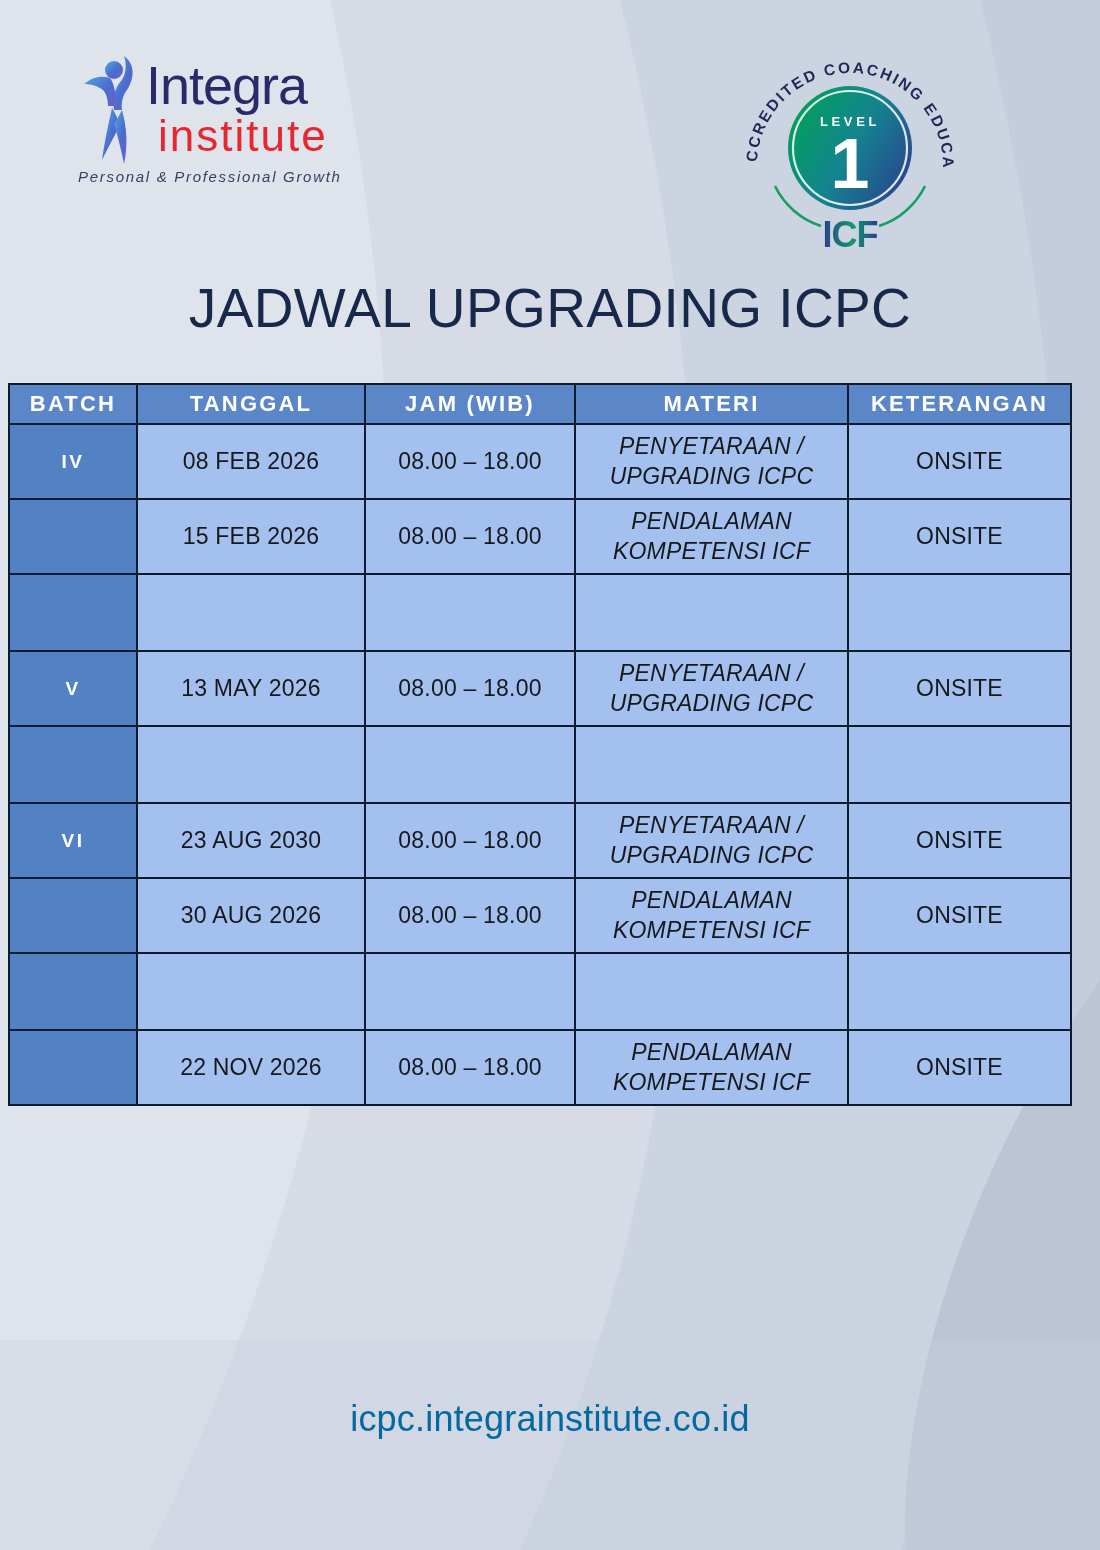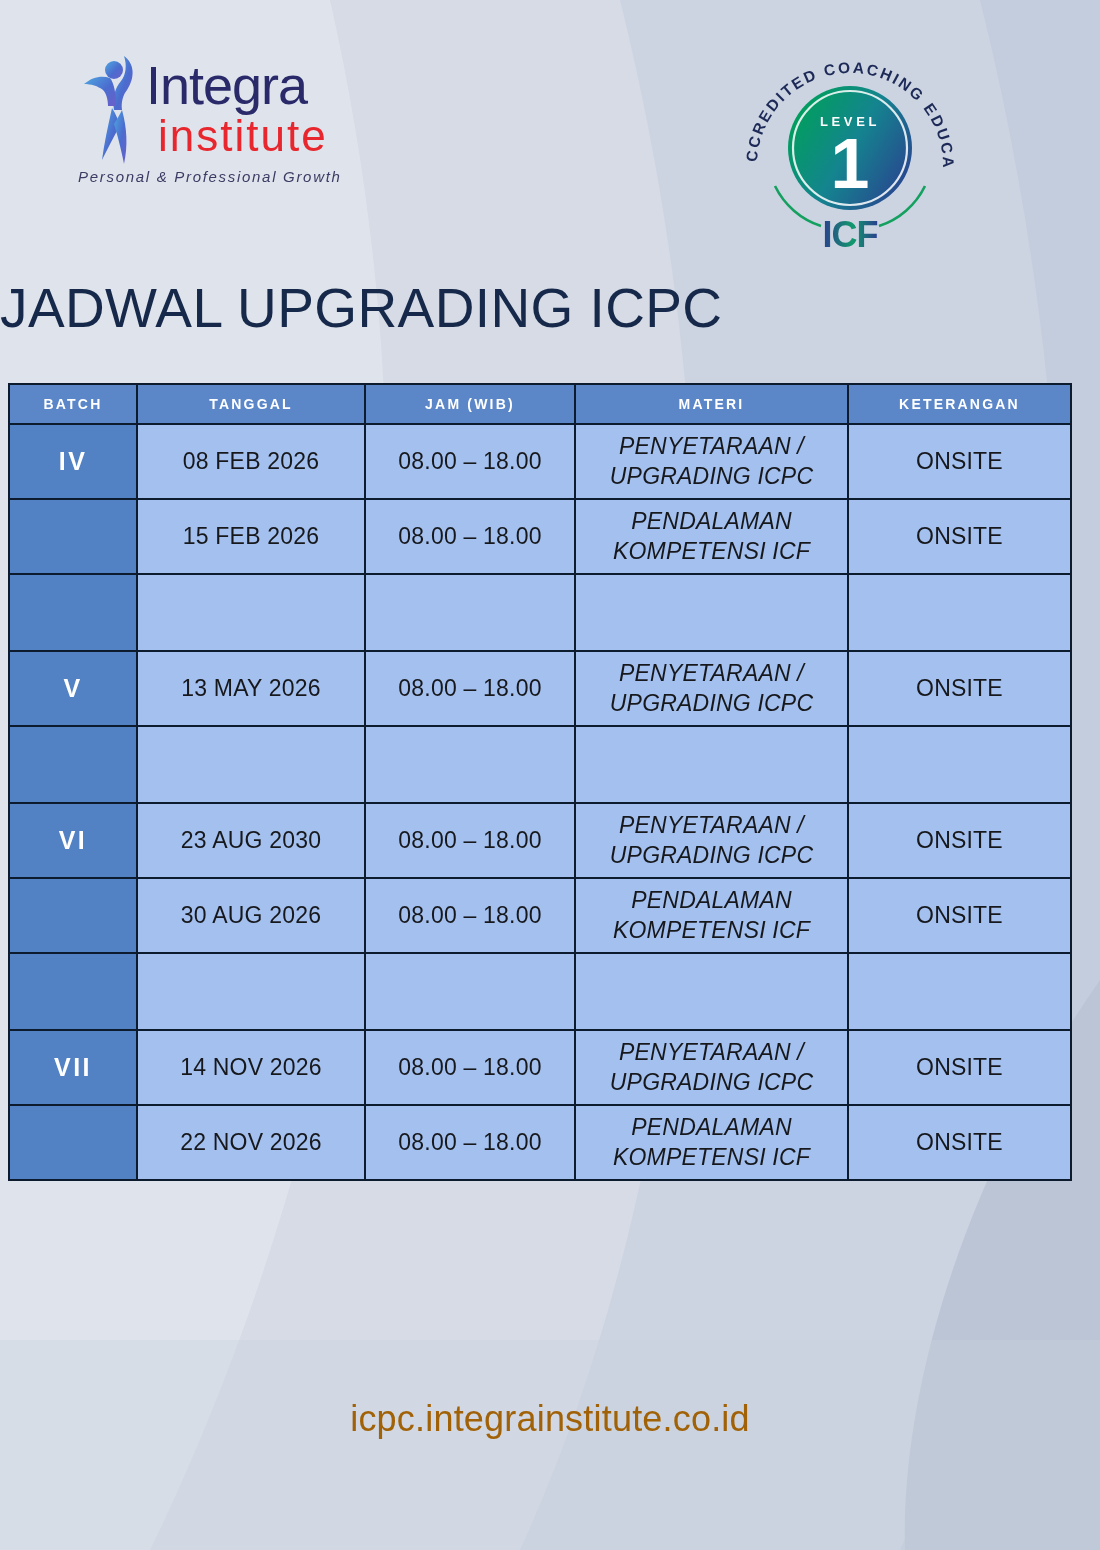--- a/index.html
+++ b/index.html
@@ -55,21 +55,21 @@
     width: 230px;
     height: 230px;
   }
 
   
   #page-title {
     position: absolute;
     top: 276px;
     left: 0;
     width: 1100px;
-    text-align: left;
+    text-align: center;
     font-size: 55px;
     letter-spacing: 0.4px;
     color: #16294a;
     font-weight: 400;
     white-space: nowrap;
   }
 
   
   #schedule-table-wrap {
     position: absolute;
@@ -94,31 +94,31 @@
   table.schedule th,
   table.schedule td {
     border: 2.5px solid #0d1b2e;
     text-align: center;
     vertical-align: middle;
   }
 
   table.schedule thead th {
     background: #5b87c9;
     color: #ffffff;
-    font-size: 14px;
+    font-size: 22px;
     font-weight: 700;
     letter-spacing: 2.2px;
     height: 40px;
     padding: 4px 2px;
   }
 
   td.batch-cell {
     background: #5281c4;
     color: #ffffff;
-    font-size: 25px;
+    font-size: 19px;
     font-weight: 700;
     letter-spacing: 2.5px;
   }
 
   td.data-cell {
     background: #a4c0ef;
     color: #16181c;
     font-size: 23px;
     font-weight: 400;
     letter-spacing: 0.2px;
@@ -131,21 +131,21 @@
   tr.row-spacer td { height: 77px; }
 
   
   #site-url {
     position: absolute;
     top: 1398px;
     left: 0;
     width: 1100px;
     text-align: center;
     font-size: 36px;
-    color: #a16207;
+    color: #0369a1;
     letter-spacing: 0.2px;
   }
 </style>
 </head>
 <body>
 
 <div id="bg-layer">
   <svg viewBox="0 0 1100 1550" xmlns="http://www.w3.org/2000/svg" aria-hidden="true">
     <rect x="0" y="0" width="1100" height="1550" fill="#dfe4ec"></rect>
     <path d="M330 0 L1100 0 L1100 1550 L150 1550 C330 1180 470 620 330 0 Z" fill="#d6dbe6"></path>
@@ -316,30 +316,20 @@
             <td class="batch-cell"></td>
             <td class="data-cell"></td>
             <td class="data-cell"></td>
             <td class="data-cell materi">
               <div></div>
               <div></div>
             </td>
             <td class="data-cell"></td>
           </tr>
           <tr class="row-normal">
-            <td class="batch-cell">VII</td>
-            <td class="data-cell">14 NOV 2026</td>
-            <td class="data-cell">08.00 – 18.00</td>
-            <td class="data-cell materi">
-              <div>PENYETARAAN /</div>
-              <div>UPGRADING ICPC</div>
-            </td>
-            <td class="data-cell">ONSITE</td>
-          </tr>
-          <tr class="row-normal">
             <td class="batch-cell"></td>
             <td class="data-cell">22 NOV 2026</td>
             <td class="data-cell">08.00 – 18.00</td>
             <td class="data-cell materi">
               <div>PENDALAMAN</div>
               <div>KOMPETENSI ICF</div>
             </td>
             <td class="data-cell">ONSITE</td>
           </tr>
         </tbody>

